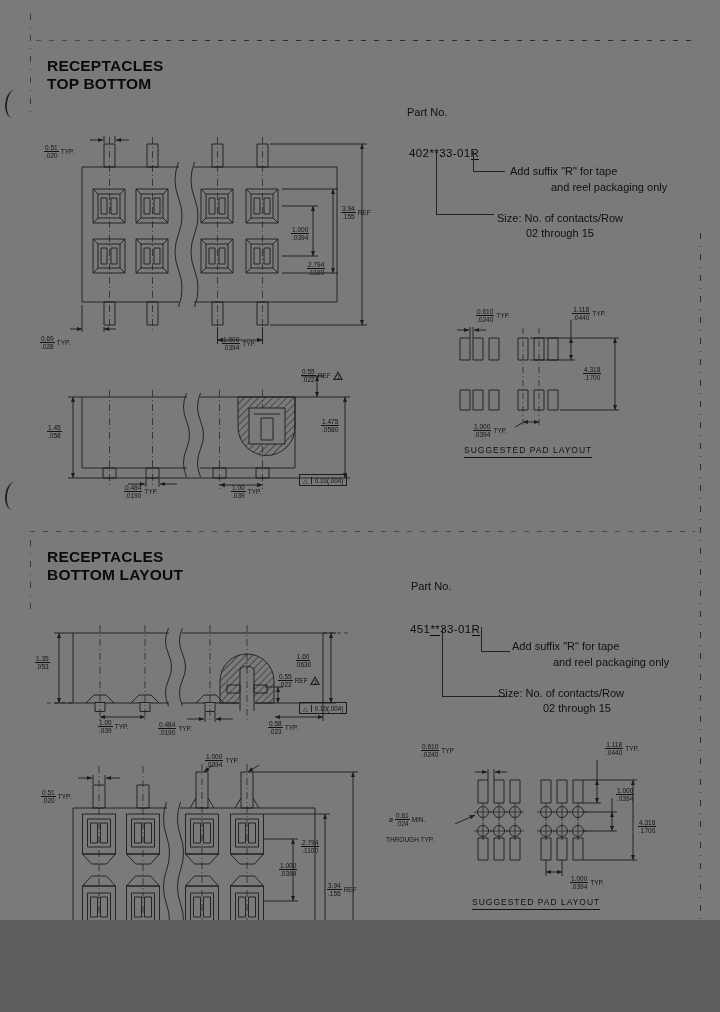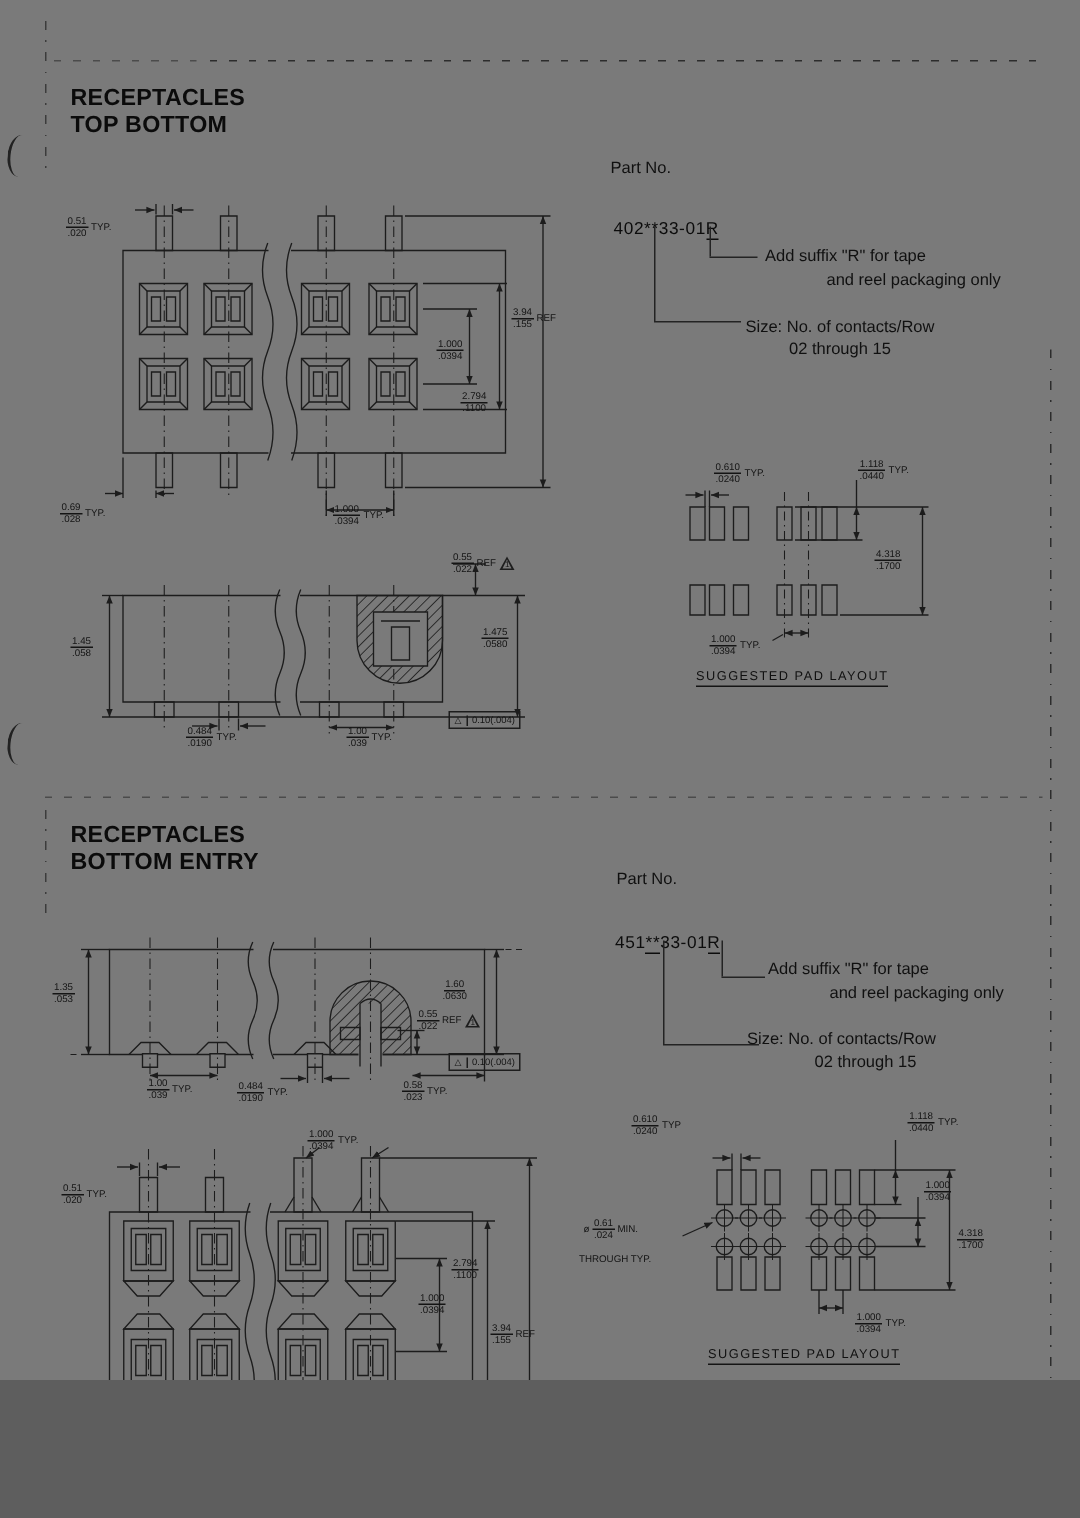--- a/index.html
+++ b/index.html
@@ -306,21 +306,21 @@
   <div class="dim" style="left:473px;top:423px;">
       <span class="fr">
         <i>1.000</i>
         <i>.0394</i>
       </span>
       <span class="sf">TYP.</span>
     </div>
   <div class="cap" style="left:464px;top:445px;">SUGGESTED PAD LAYOUT</div>
 
   <div class="h1" style="left:47px;top:548px;">RECEPTACLES</div>
-  <div class="h1" style="left:47px;top:566px;">BOTTOM ENTRY</div>
+  <div class="h1" style="left:47px;top:566px;">BOTTOM LAYOUT</div>
 
   <div class="txt" style="left:411px;top:580px;">Part No.</div>
   <div class="pn" style="left:410px;top:612px;"><span>451</span><span class="u">**</span><span>33-01</span><span class="u">R</span></div>
 
   <div class="ln" style="left:481px;top:627px;width:1.2px;height:24px;"></div>
   <div class="ln" style="left:481px;top:651px;width:29px;height:1.2px;"></div>
   <div class="ln" style="left:442px;top:627px;width:1.2px;height:69px;"></div>
   <div class="ln" style="left:442px;top:696px;width:64px;height:1.2px;"></div>
 
   <div class="txt" style="left:512px;top:640px;">Add suffix "R" for tape</div>

